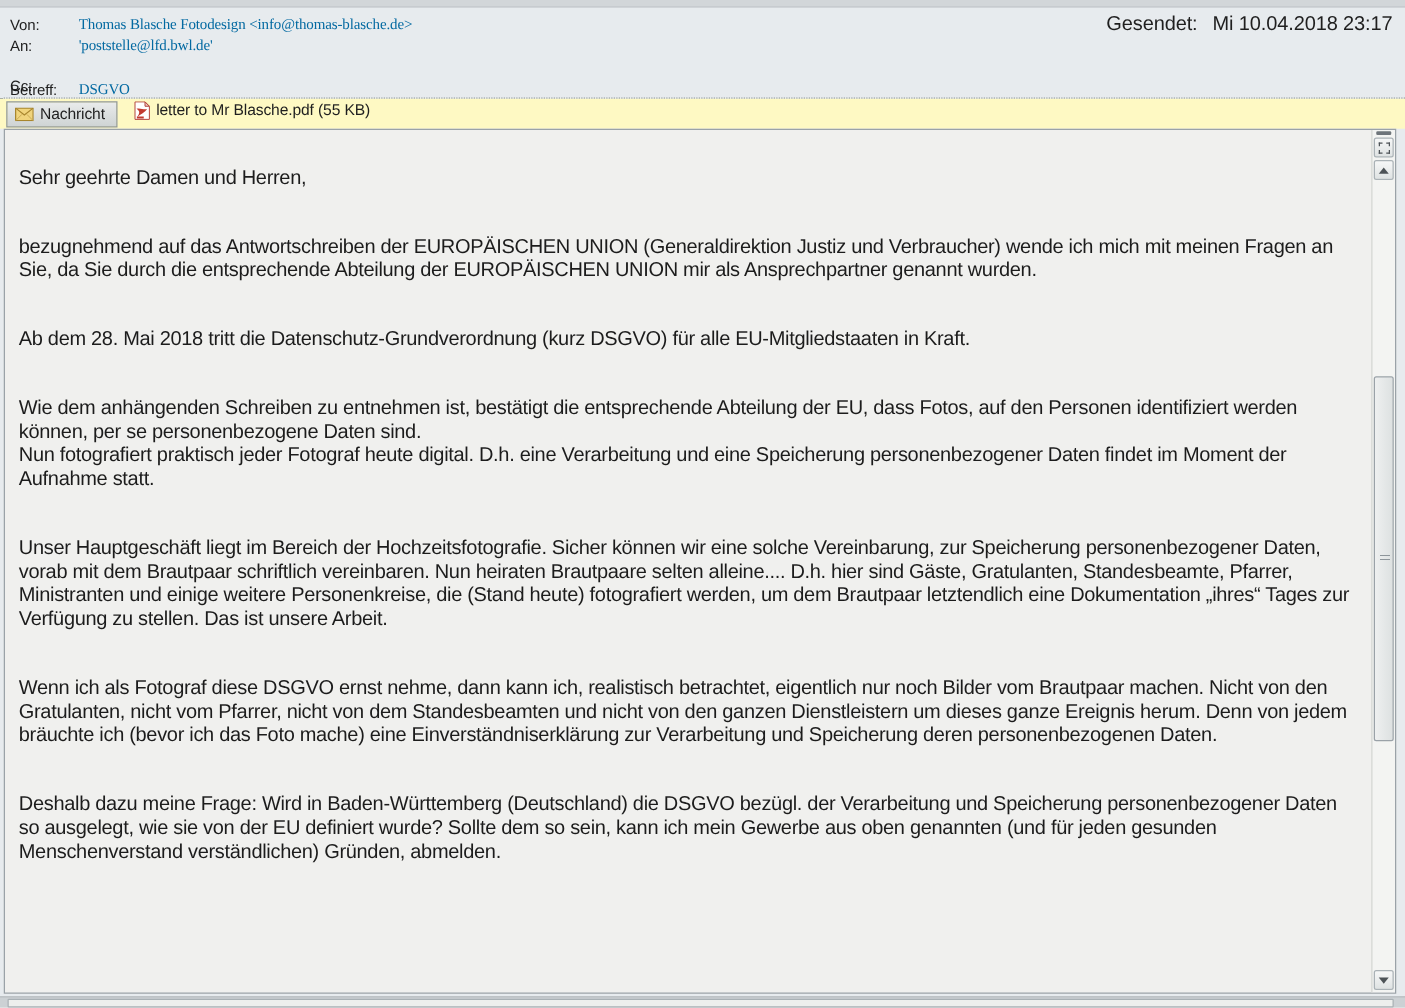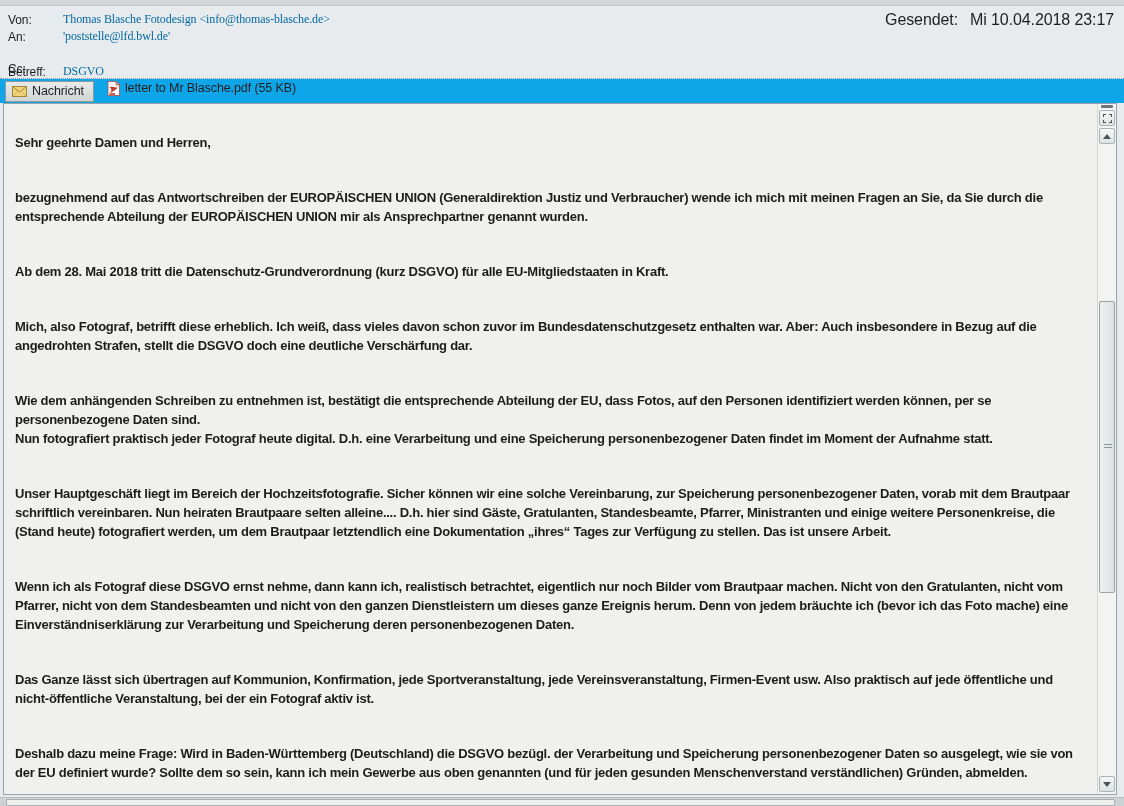--- a/index.html
+++ b/index.html
@@ -29,21 +29,21 @@
     position:absolute; right:10px; top:4px; height:17px;
     display:flex; align-items:center; gap:12px; font-size:16px;
   }
   .dotted-sep{
     position:absolute; left:0; top:78px; width:1124px; height:0;
     border-top:1px dotted #8d969c;
   }
   
   .tabstrip{
     position:absolute; left:0; top:79px; width:1124px; height:24px;
-    background:#0ea5e9; display:flex; align-items:center; padding-left:5px;
+    background:#fef9c3; display:flex; align-items:center; padding-left:5px;
     font-size:12.5px; letter-spacing:-0.1px;
   }
   .msg-tab{
     height:21px; display:flex; align-items:center; gap:5px; padding:0 9px 0 6px;
     background:linear-gradient(#e9ebeb,#cfd4d4);
     border:1px solid #8f979b; cursor:default;
   }
   .attach-tab{
     height:21px; display:flex; align-items:flex-start; gap:5px; padding:0 9px;
     margin-left:4px; cursor:default;
@@ -51,23 +51,22 @@
   .envelope{ width:15px; height:11px; flex:0 0 auto; }
   .pdficon{ width:13px; height:15px; flex:0 0 auto; }
   
   .body-panel{
     position:absolute; left:3px; top:103px; width:1114px; height:692px;
     background:#f0f0ee; border:1px solid #9aa2a8; overflow:hidden;
   }
   .body-text{
     position:absolute; left:0; top:0; right:19px; bottom:0;
     padding:10px 12px 0 11px; overflow:hidden;
-    font-size:13px; letter-spacing:-0.25px; line-height:19px; color:#1c1c1c;
+    font-size:16px; letter-spacing:-0.25px; line-height:19px; color:#1c1c1c;
     white-space:pre-line;
-    font-weight:bold;
   }
   .para{ margin:0 0 17px 0; }
   
   .vscroll{
     position:absolute; top:0; right:0; bottom:0; width:19px;
     background:#f3f4f2; border-left:1px solid #d4d6d2;
   }
   .grip-bar{
     position:absolute; top:1px; left:3px; width:12px; height:3px;
     background:#6e757a; border-radius:1px;
@@ -149,26 +148,24 @@
     </svg>
     <span>letter to Mr Blasche.pdf (55 KB)</span>
   </div>
 </div>
 
 <div class="body-panel">
   <div class="body-text">
     <div class="para">Sehr geehrte Damen und Herren,</div>
     <div class="para">bezugnehmend auf das Antwortschreiben der EUROPÄISCHEN UNION (Generaldirektion Justiz und Verbraucher) wende ich mich mit meinen Fragen an Sie, da Sie durch die entsprechende Abteilung der EUROPÄISCHEN UNION mir als Ansprechpartner genannt wurden.</div>
     <div class="para">Ab dem 28. Mai 2018 tritt die Datenschutz-Grundverordnung (kurz DSGVO) für alle EU-Mitgliedstaaten in Kraft.</div>
-    <div class="para">Mich, also Fotograf, betrifft diese erheblich. Ich weiß, dass vieles davon schon zuvor im Bundesdatenschutzgesetz enthalten war. Aber: Auch insbesondere in Bezug auf die angedrohten Strafen, stellt die DSGVO doch eine deutliche Verschärfung dar.</div>
     <div class="para">Wie dem anhängenden Schreiben zu entnehmen ist, bestätigt die entsprechende Abteilung der EU, dass Fotos, auf den Personen identifiziert werden können, per se personenbezogene Daten sind.
 Nun fotografiert praktisch jeder Fotograf heute digital. D.h. eine Verarbeitung und eine Speicherung personenbezogener Daten findet im Moment der Aufnahme statt.</div>
     <div class="para">Unser Hauptgeschäft liegt im Bereich der Hochzeitsfotografie. Sicher können wir eine solche Vereinbarung, zur Speicherung personenbezogener Daten, vorab mit dem Brautpaar schriftlich vereinbaren. Nun heiraten Brautpaare selten alleine.... D.h. hier sind Gäste, Gratulanten, Standesbeamte, Pfarrer, Ministranten und einige weitere Personenkreise, die (Stand heute) fotografiert werden, um dem Brautpaar letztendlich eine Dokumentation „ihres“ Tages zur Verfügung zu stellen. Das ist unsere Arbeit.</div>
     <div class="para">Wenn ich als Fotograf diese DSGVO ernst nehme, dann kann ich, realistisch betrachtet, eigentlich nur noch Bilder vom Brautpaar machen. Nicht von den Gratulanten, nicht vom Pfarrer, nicht von dem Standesbeamten und nicht von den ganzen Dienstleistern um dieses ganze Ereignis herum. Denn von jedem bräuchte ich (bevor ich das Foto mache) eine Einverständniserklärung zur Verarbeitung und Speicherung deren personenbezogenen Daten.</div>
-    <div class="para">Das Ganze lässt sich übertragen auf Kommunion, Konfirmation, jede Sportveranstaltung, jede Vereinsveranstaltung, Firmen-Event usw. Also praktisch auf jede öffentliche und nicht-öffentliche Veranstaltung, bei der ein Fotograf aktiv ist.</div>
     <div class="para">Deshalb dazu meine Frage: Wird in Baden-Württemberg (Deutschland) die DSGVO bezügl. der Verarbeitung und Speicherung personenbezogener Daten so ausgelegt, wie sie von der EU definiert wurde? Sollte dem so sein, kann ich mein Gewerbe aus oben genannten (und für jeden gesunden Menschenverstand verständlichen) Gründen, abmelden.</div>
     
     
     
   </div>
 
   <div class="vscroll">
     <div class="grip-bar"></div>
     <div class="sb-btn btn-dashed">
       <div class="dashed-glyph"></div>

